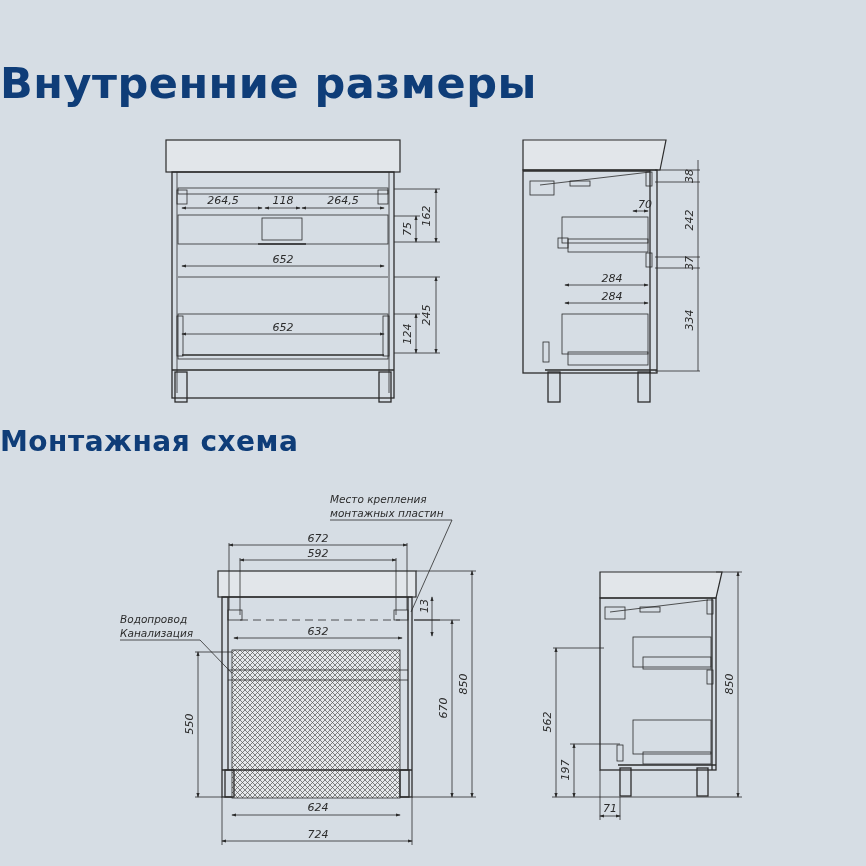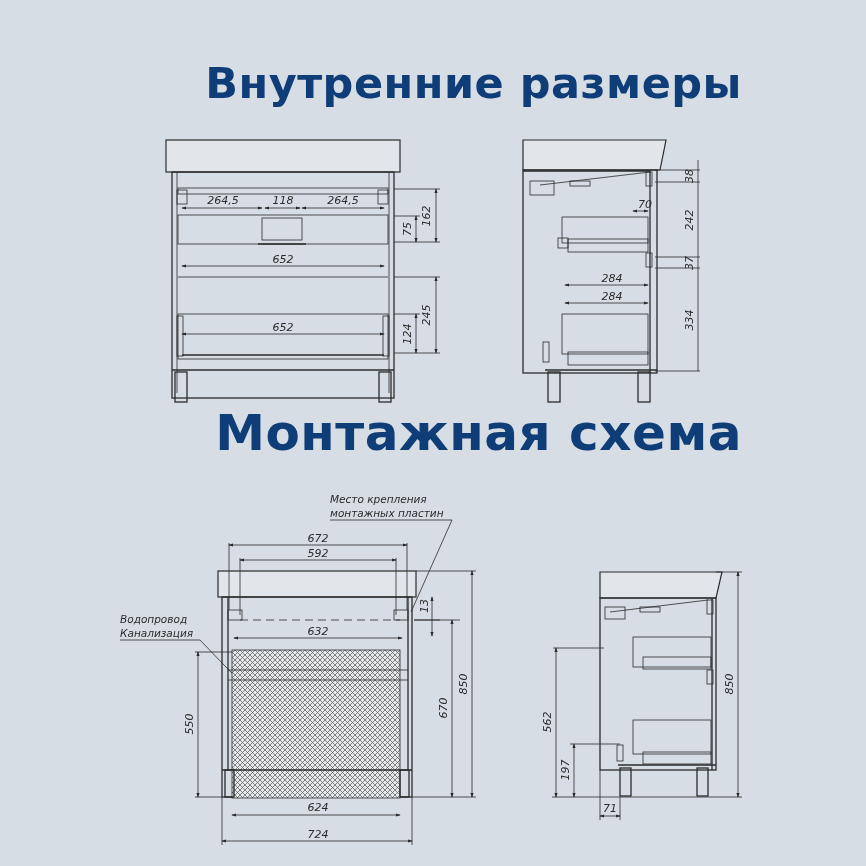--- a/index.html
+++ b/index.html
@@ -3,26 +3,26 @@
 <meta charset="utf-8">
 <style>
   html, body { margin: 0; padding: 0; }
   body {
     width: 866px; height: 866px; overflow: hidden;
     background: #d6dde4;
     position: relative;
     font-family: "DejaVu Sans", sans-serif;
   }
   .title {
-    position: absolute; left: 0; width: 742px; text-align: right;
+    position: absolute; left: 0; width: 742px; text-align: left;
     color: #0f3d78; font-weight: bold; font-family: "DejaVu Sans", sans-serif;
     letter-spacing: 0.5px;
   }
   #t1 { top: 58px; font-size: 43px; }
-  #t2 { top: 404px; font-size: 50px; }
+  #t2 { top: 425px; font-size: 28px; }
   svg { position: absolute; left: 0; top: 0; }
   .ln { stroke: #2b2b2b; stroke-width: 1.3; fill: none; }
   .thin { stroke: #2b2b2b; stroke-width: 0.8; fill: none; }
   .fillp { fill: #e2e6ea; stroke: #2b2b2b; stroke-width: 1.2; }
   .dim { font-family: "DejaVu Sans", sans-serif; font-style: italic; font-size: 11px; fill: #2b2b2b; }
   .lbl { font-family: "DejaVu Sans", sans-serif; font-style: italic; font-size: 10.5px; fill: #2b2b2b; }
 </style>
 </head>
 <body>
 

